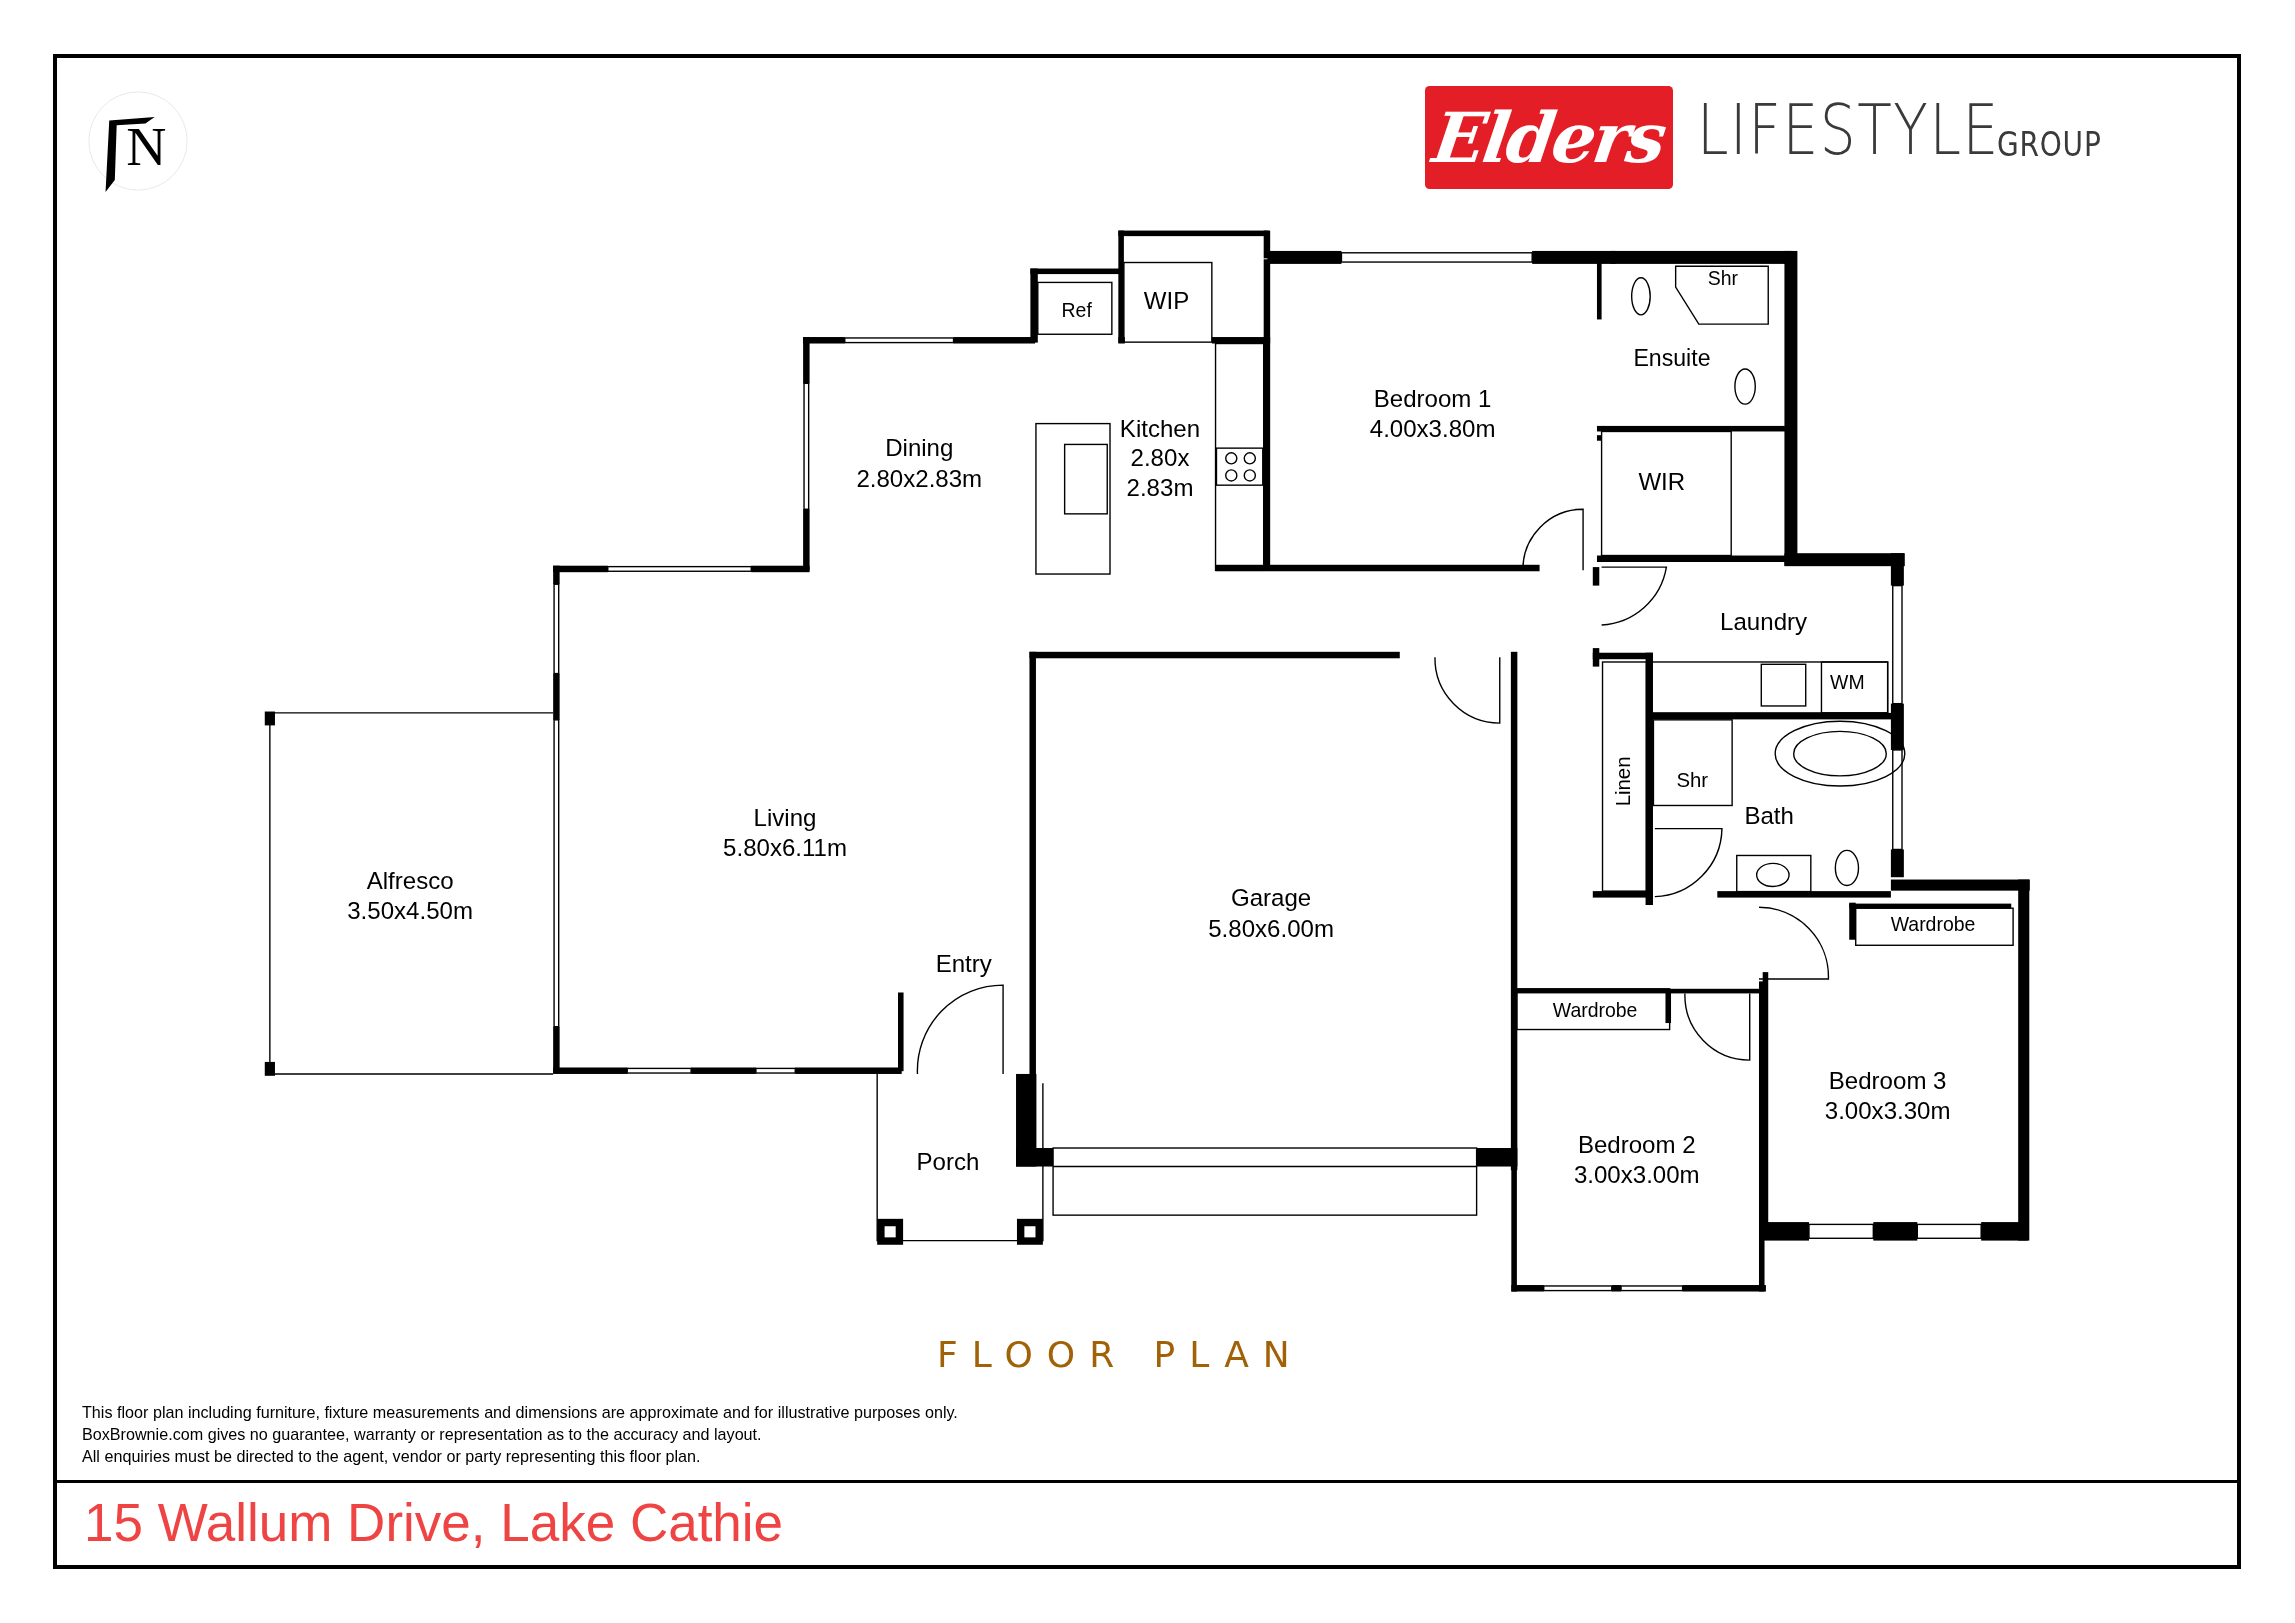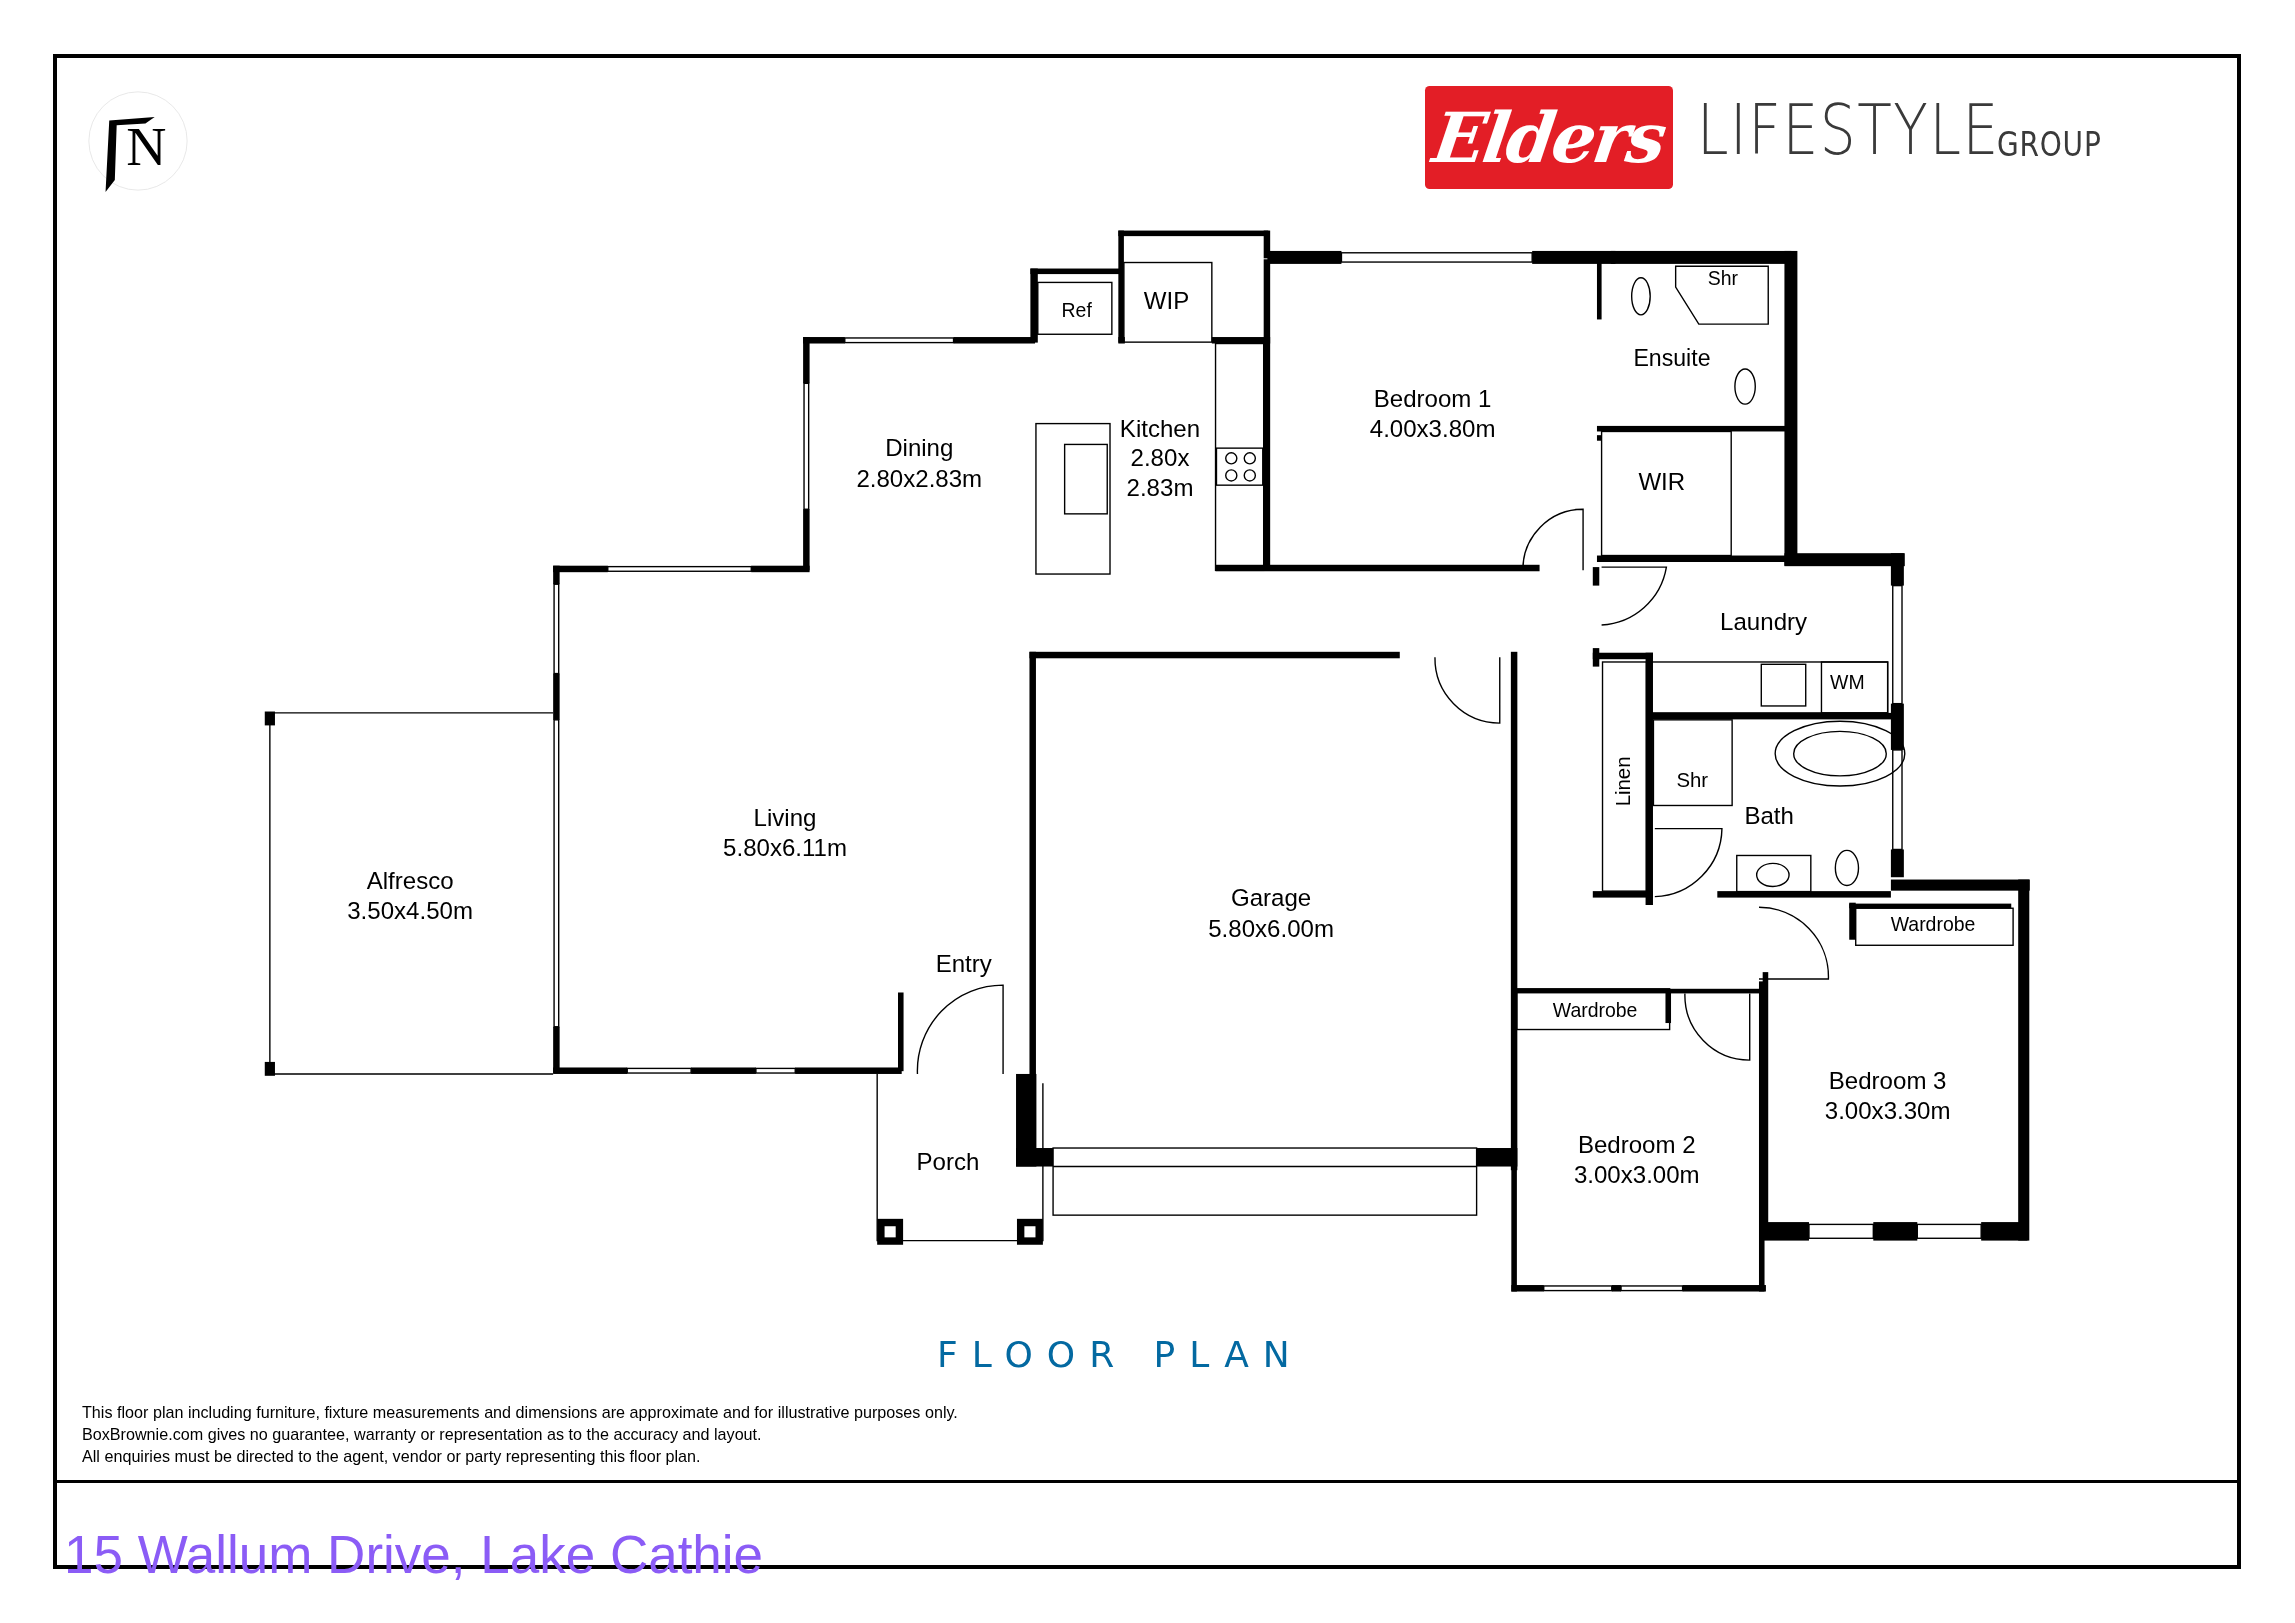--- a/index.html
+++ b/index.html
@@ -6,25 +6,25 @@
   body { width: 2295px; height: 1623px; position: relative; overflow: hidden; font-family: "Liberation Sans", sans-serif; }
   .frame { position: absolute; left: 53px; top: 54px; width: 2188px; height: 1515px; border: 4.6px solid #000; box-sizing: border-box; }
   .plan-svg { position: absolute; left: 0; top: 0; }
   .room-label { font-family: "Liberation Sans", sans-serif; fill: #000; text-anchor: middle; }
   .north { position: absolute; left: 87px; top: 90px; width: 102px; height: 102px; }
   .brand { position: absolute; left: 1425px; top: 86px; display: flex; align-items: flex-end; }
   .elders-box { width: 248px; height: 103px; background: #e31e26; border-radius: 4.6px; display: flex; align-items: center; justify-content: center; }
   .elders-text { color: #fff; font-family: "DejaVu Serif", serif; font-style: italic; font-weight: bold; font-size: 69px; letter-spacing: -2.8px; transform: skewX(-8deg); }
   .lifestyle { font-family: "DejaVu Sans", sans-serif; font-size: 69px; color: #3a3a3a; margin-left: 24px; line-height: 1; letter-spacing: 1.9px; transform: scaleX(0.82); transform-origin: left bottom; margin-bottom: 24px; font-weight: 300; }
   .group { font-family: "DejaVu Sans", sans-serif; font-size: 33px; color: #3a3a3a; margin-left: -69px; margin-bottom: 25.5px; letter-spacing: 0.9px; transform: scaleX(0.85); transform-origin: left bottom; }
-  .floorplan-title { position: absolute; left: 937px; top: 1334px; font-family: "DejaVu Sans", sans-serif; font-size: 36px; letter-spacing: 14px; color: #0369a1; }
+  .floorplan-title { position: absolute; left: 937px; top: 1334px; font-family: "DejaVu Sans", sans-serif; font-size: 36px; letter-spacing: 14px; color: #a16207; }
   .disclaimer { position: absolute; left: 82px; top: 1402px; font-size: 17px; line-height: 22px; color: #000; transform: scaleX(0.95); transform-origin: left top; }
   .disclaimer div { white-space: nowrap; }
   .address-divider { position: absolute; left: 53px; top: 1480px; width: 2188px; height: 2.8px; background: #000; }
-  .address { position: absolute; left: 64px; top: 1492px; font-size: 53px; color: #8b5cf6; white-space: nowrap; margin-top: 32px; }
+  .address { position: absolute; left: 84px; top: 1492px; font-size: 53px; color: #ef4444; white-space: nowrap; }
 </style>
 </head>
 <body>
 
 <div class="frame"></div>
 
 <svg class="north" viewBox="0 0 220 220">
   <circle cx="110" cy="110" r="106" fill="none" stroke="#e6e6e6" stroke-width="2"></circle>
   <polygon points="48,78 146,70 126,84 64,88 60,206 40,232" fill="#000" transform="translate(0,-12)"></polygon>
   <text x="128" y="162" font-family="Liberation Serif, serif" font-size="120" text-anchor="middle" fill="#000">N</text>

